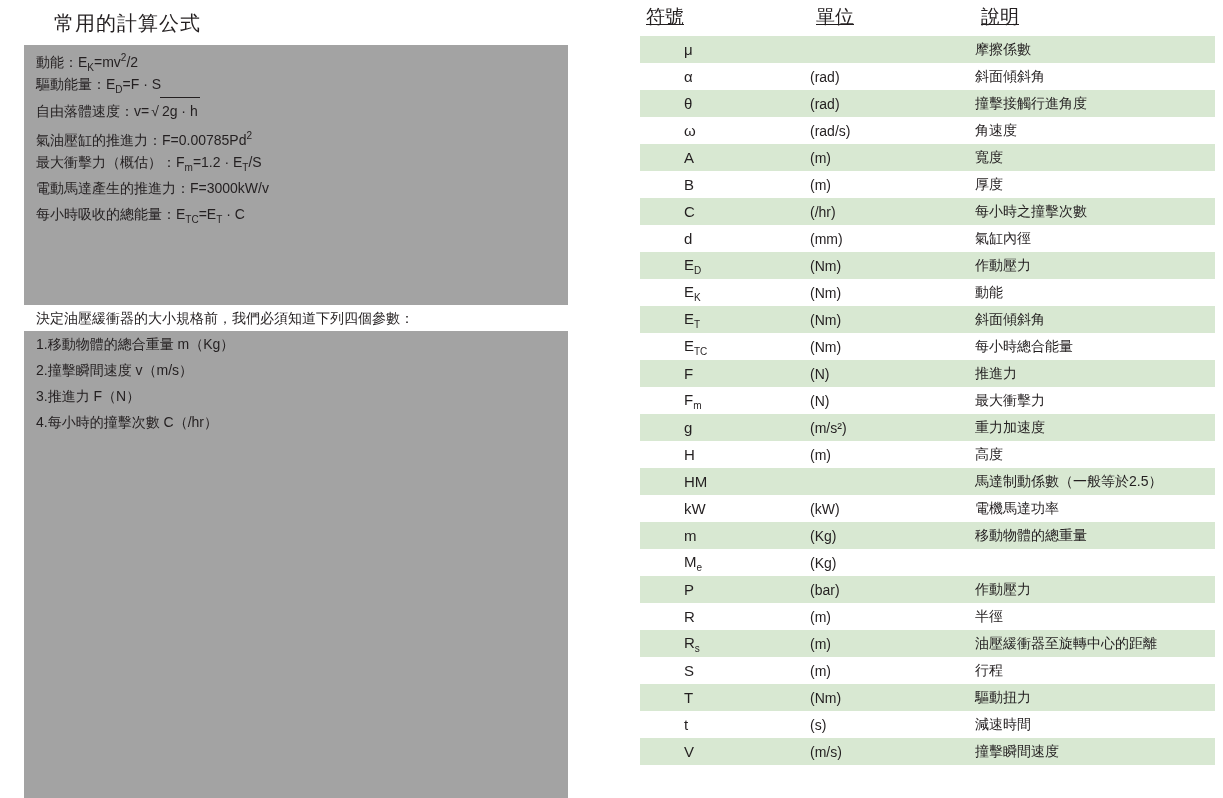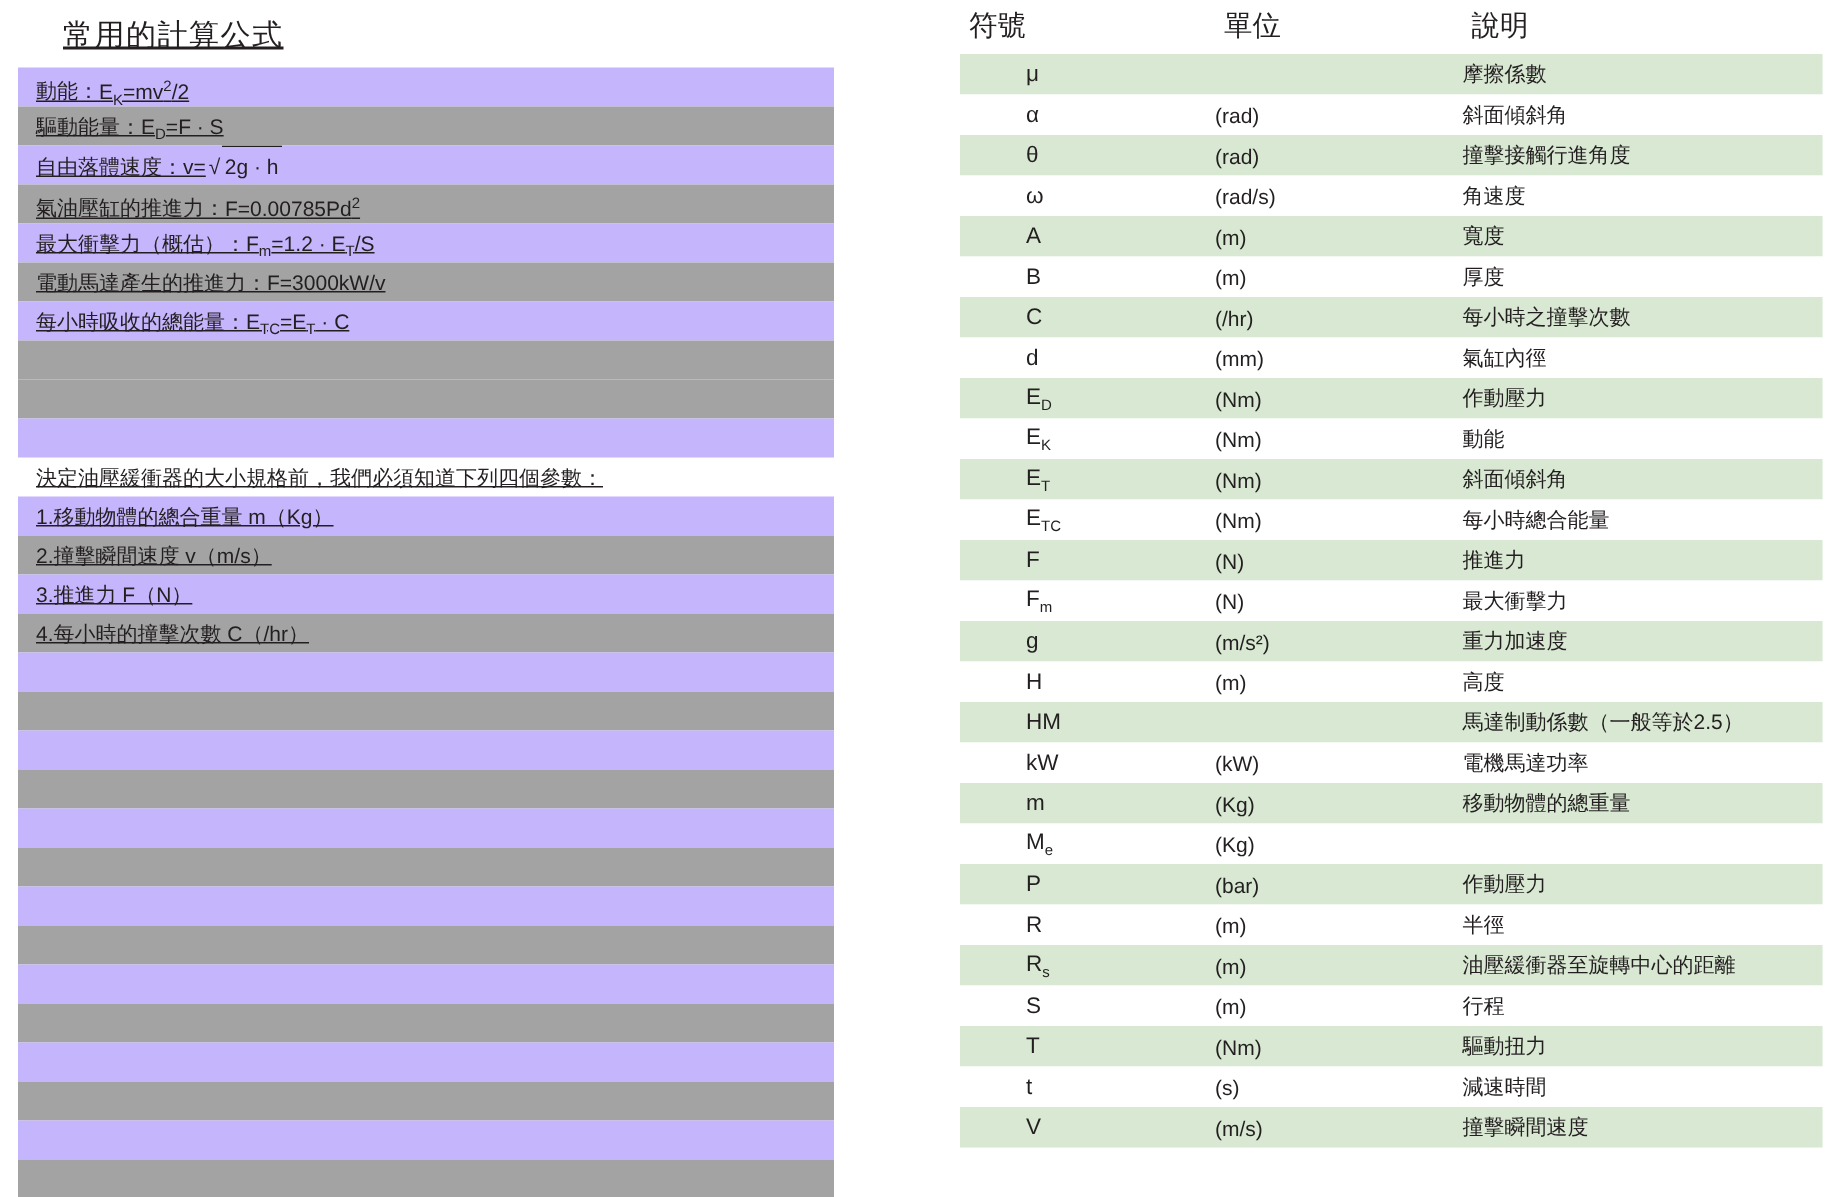--- a/index.html
+++ b/index.html
@@ -17,43 +17,42 @@
   }
   .page {
     position: relative;
     width: 1223px;
     height: 798px;
   }
 
   
   .left-col {
     position: absolute;
-    left: 12px;
+    left: 24px;
     top: 0;
     width: 544px;
-    text-decoration: underline;
   }
   .left-title {
     font-size: 20px;
     letter-spacing: 1px;
     padding: 10px 0 8px 30px;
     color: #231f20;
     white-space: nowrap;
   }
   .row {
     height: 26px;
     line-height: 26px;
     font-size: 14px;
     padding-left: 12px;
     box-sizing: border-box;
     white-space: nowrap;
     overflow: hidden;
   }
   .row.shaded {
-    background: #c4b5fd;
+    background: #a3a3a3;
   }
   .row.plain {
     background: #a3a3a3;
   }
   .sub {
     font-size: 10px;
     vertical-align: sub;
   }
   .sup {
     font-size: 10px;
@@ -84,20 +83,21 @@
     left: 640px;
     top: 0;
     width: 575px;
   }
   .rhead {
     height: 34px;
     display: flex;
     align-items: center;
     font-size: 19px;
     padding-bottom: 2px;
+    text-decoration: underline;
   }
   .rhead .c1 { width: 170px; padding-left: 6px; }
   .rhead .c2 { width: 165px; }
   .rhead .c3 { flex: 1; }
 
   .rrow {
     height: 27px;
     display: flex;
     align-items: center;
     font-size: 14px;

